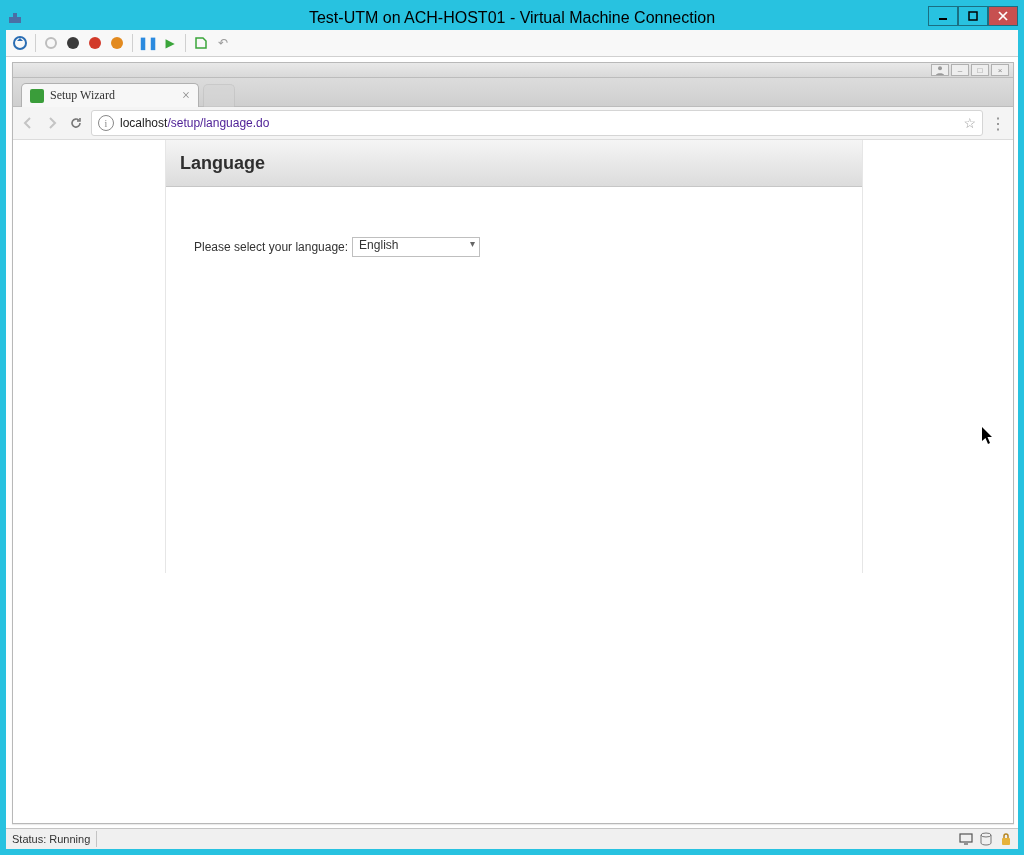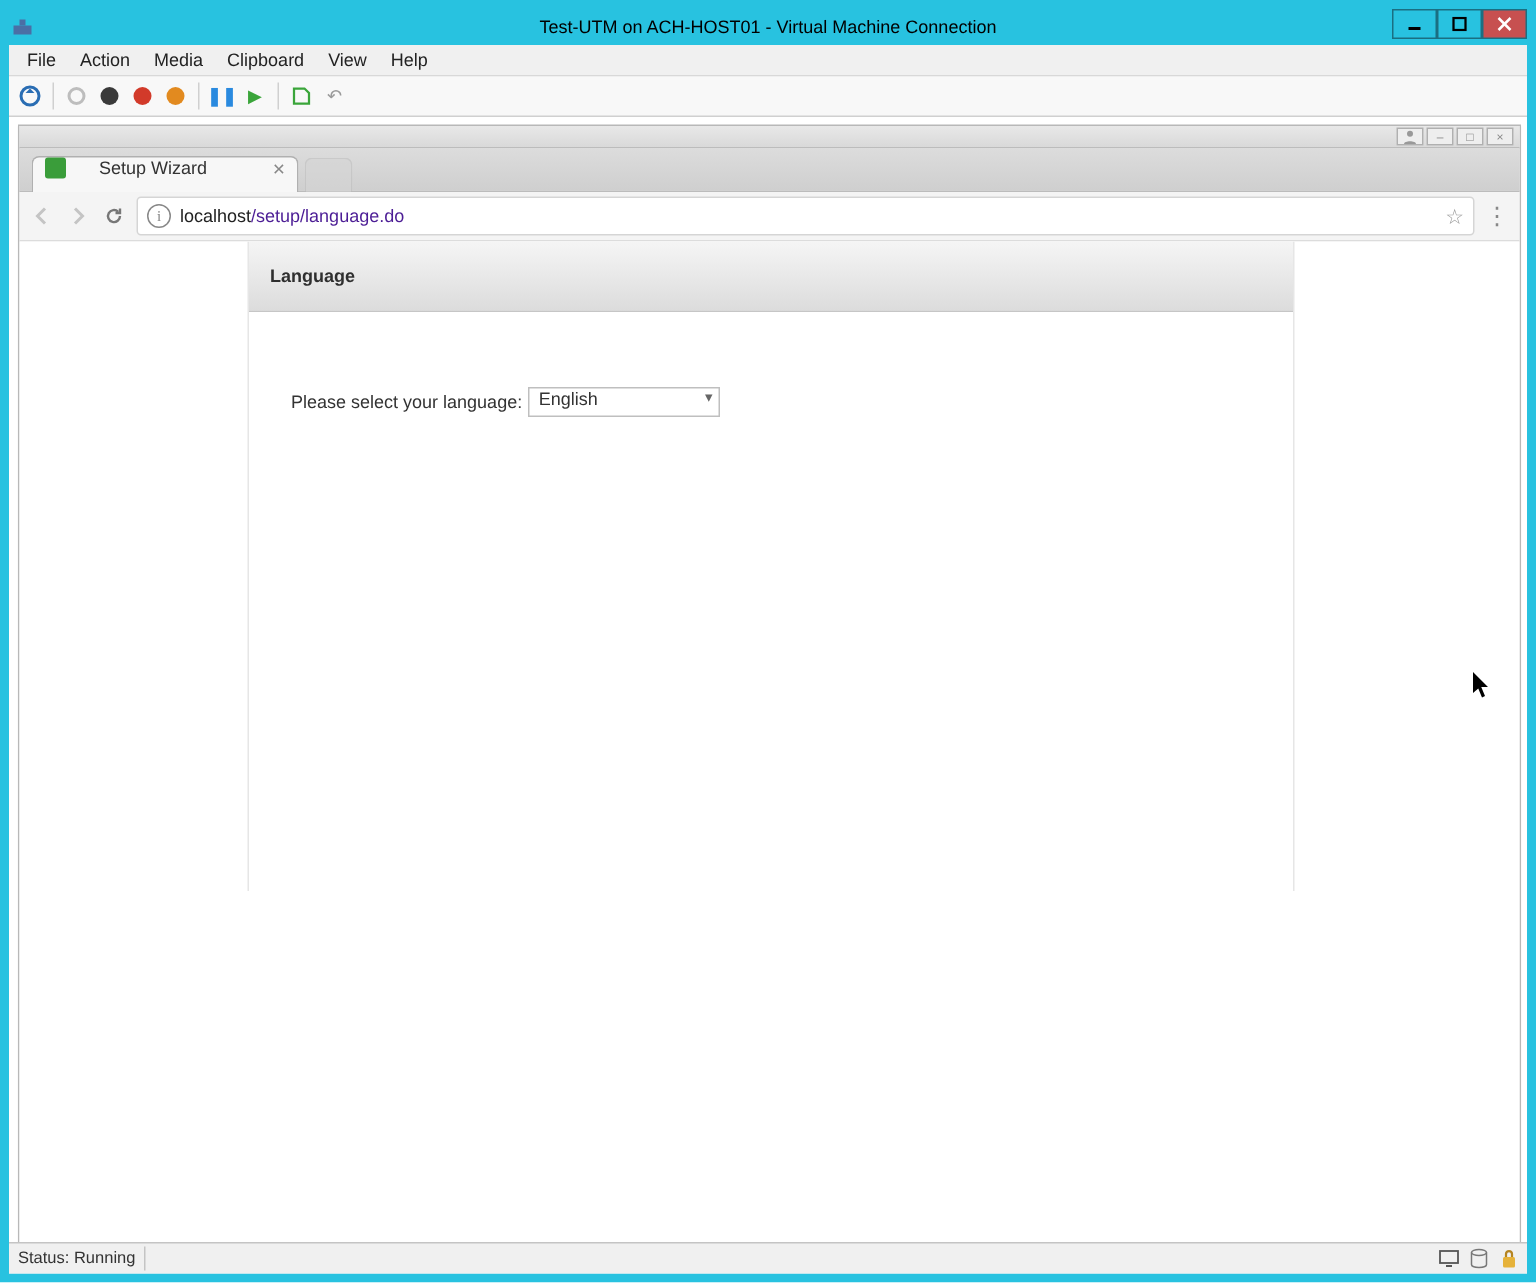--- a/index.html
+++ b/index.html
@@ -22,21 +22,21 @@
     position: relative;
   }
   
   .titlebar {
     height: 24px;
     background: #28c2e0;
     display: flex;
     align-items: center;
     position: relative;
     color: #000;
-    font-size: 12px;
+    font-size: 16px;
   }
   .titlebar .app-icon {
     margin-left: 2px;
     width: 14px; height: 14px;
     display: flex; align-items: center; justify-content: center;
   }
   .titlebar .title-text {
     position: absolute;
     left: 0; right: 0;
     text-align: center;
@@ -144,27 +144,28 @@
     padding-left: 8px;
     border-bottom: 1px solid #bcbcbc;
   }
   .tab {
     background: #f7f7f7;
     border: 1px solid #b0b0b0;
     border-bottom: none;
     border-radius: 5px 5px 0 0;
     height: 23px;
     min-width: 160px;
-    display: flex; align-items: flex-start;
+    display: flex; align-items: center;
     padding: 0 8px;
     font-size: 12px;
     color: #333;
-    gap: 22px;
+    gap: 6px;
     position: relative;
     top: 1px;
+    font-family: Liberation Serif, serif;
   }
   .tab .favicon {
     width: 14px; height: 14px;
     background: #3a9d3a;
     border-radius: 2px;
   }
   .tab .tab-close { margin-left: auto; color: #888; font-size: 14px; line-height: 14px;}
   .tab-ghost {
     border: 1px solid #bbb; border-bottom:none; border-radius: 5px 5px 0 0;
     width: 30px; height: 22px; margin-left: 4px; opacity: 0.5;
@@ -213,21 +214,21 @@
     width: 696px;
     border-left: 1px solid #e6e6e6;
     border-right: 1px solid #e6e6e6;
   }
   .wizard-header {
     height: 46px;
     background: linear-gradient(#f5f5f5,#dcdcdc);
     border-bottom: 1px solid #c6c6c6;
     display: flex; align-items: center;
     padding-left: 14px;
-    font-size: 12px; font-weight: bold; color: #2f2f2f;
+    font-size: 18px; font-weight: bold; color: #2f2f2f;
   }
   .wizard-body {
     height: 386px;
     background: #ffffff;
     padding: 50px 28px 0 28px;
     box-sizing: border-box;
   }
   .lang-row {
     display: flex; align-items: center; gap: 4px;
     font-size: 12px; color: #333;
@@ -307,28 +308,20 @@
       </div>
       <div class="win-btn close">
         <svg width="10" height="10">
             <line x1="1" y1="1" x2="9" y2="9" stroke="#fff" stroke-width="1.7"></line>
             <line x1="9" y1="1" x2="1" y2="9" stroke="#fff" stroke-width="1.7"></line>
           </svg>
       </div>
     </div>
   </div>
 
-  <div class="menubar">
-    <span class="menu-item">File</span>
-    <span class="menu-item">Action</span>
-    <span class="menu-item">Media</span>
-    <span class="menu-item">Clipboard</span>
-    <span class="menu-item">View</span>
-    <span class="menu-item">Help</span>
-  </div>
 
   <div class="toolbar">
     <div class="tb-btn">
       <svg width="16" height="16" viewBox="0 0 16 16">
           <circle cx="8" cy="8" r="6" fill="none" stroke="#2a6db3" stroke-width="2"></circle>
           <path d="M8 3 L5 6 L11 6 Z" fill="#2a6db3"></path>
         </svg>
     </div>
     <div class="sep"></div>
     <div class="tb-btn">

